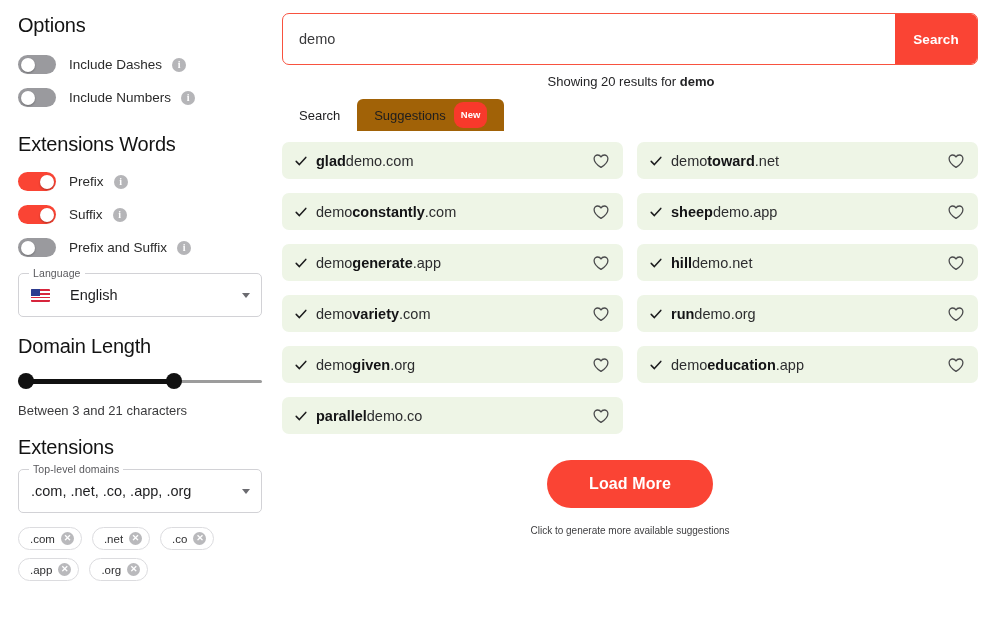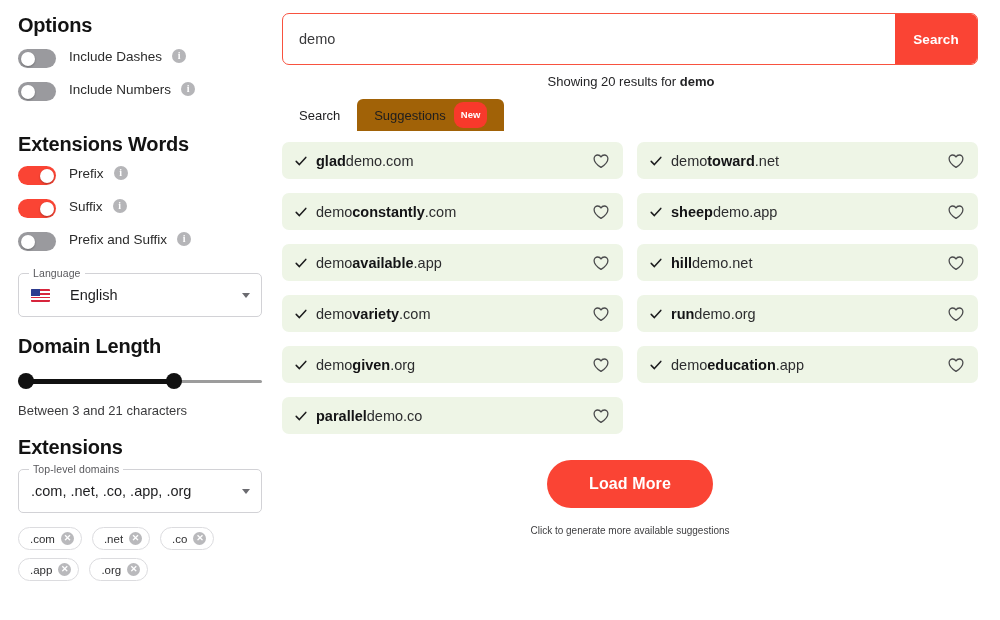--- a/index.html
+++ b/index.html
@@ -14,29 +14,30 @@
   .app { position: relative; width: 1000px; height: 620px; display: flex; }
 
   
   .sidebar {
     width: 280px;
     padding: 14px 18px 0 18px;
     flex: 0 0 280px;
   }
   .section-title {
     font-size: 20px;
-    font-weight: 700;
+    font-weight: 400;
     letter-spacing: -0.2px;
     margin: 0 0 12px 0;
     color: #131313;
   }
   .section-title.tight { margin-bottom: 10px; }
 
   .toggle-row {
     display: flex;
+    align-items: center;
     height: 31px;
     margin-bottom: 2px;
   }
   .switch {
     position: relative;
     width: 38px; height: 19px;
     border-radius: 10px;
     background: #9a9a9e;
     flex: 0 0 38px;
     cursor: pointer;
@@ -524,21 +525,21 @@
               <path d="M12 20.5 C12 20.5 2.8 14.6 2.8 8.9 C2.8 6.1 5 4 7.6 4 C9.5 4 11.2 5.1 12 6.7 C12.8 5.1 14.5 4 16.4 4 C19 4 21.2 6.1 21.2 8.9 C21.2 14.6 12 20.5 12 20.5 Z"></path>
             </svg>
           </span>
         </div>
         <div class="result">
           <span class="check">
             <svg viewBox="0 0 20 20" width="16" height="16" fill="none" stroke="currentColor" stroke-width="1.9" stroke-linecap="round" stroke-linejoin="round">
               <path d="M4 10.5 L8 14.5 L16 5.5"></path>
             </svg>
           </span>
-          <span class="domain-text"><span>demo</span><b>available</b><span>.app</span></span>
+          <span class="domain-text"><span>demo</span><b>generate</b><span>.app</span></span>
           <span class="heart">
             <svg viewBox="0 0 24 24" width="18" height="18" fill="none" stroke="currentColor" stroke-width="1.7" stroke-linecap="round" stroke-linejoin="round">
               <path d="M12 20.5 C12 20.5 2.8 14.6 2.8 8.9 C2.8 6.1 5 4 7.6 4 C9.5 4 11.2 5.1 12 6.7 C12.8 5.1 14.5 4 16.4 4 C19 4 21.2 6.1 21.2 8.9 C21.2 14.6 12 20.5 12 20.5 Z"></path>
             </svg>
           </span>
         </div>
         <div class="result">
           <span class="check">
             <svg viewBox="0 0 20 20" width="16" height="16" fill="none" stroke="currentColor" stroke-width="1.9" stroke-linecap="round" stroke-linejoin="round">
               <path d="M4 10.5 L8 14.5 L16 5.5"></path>

